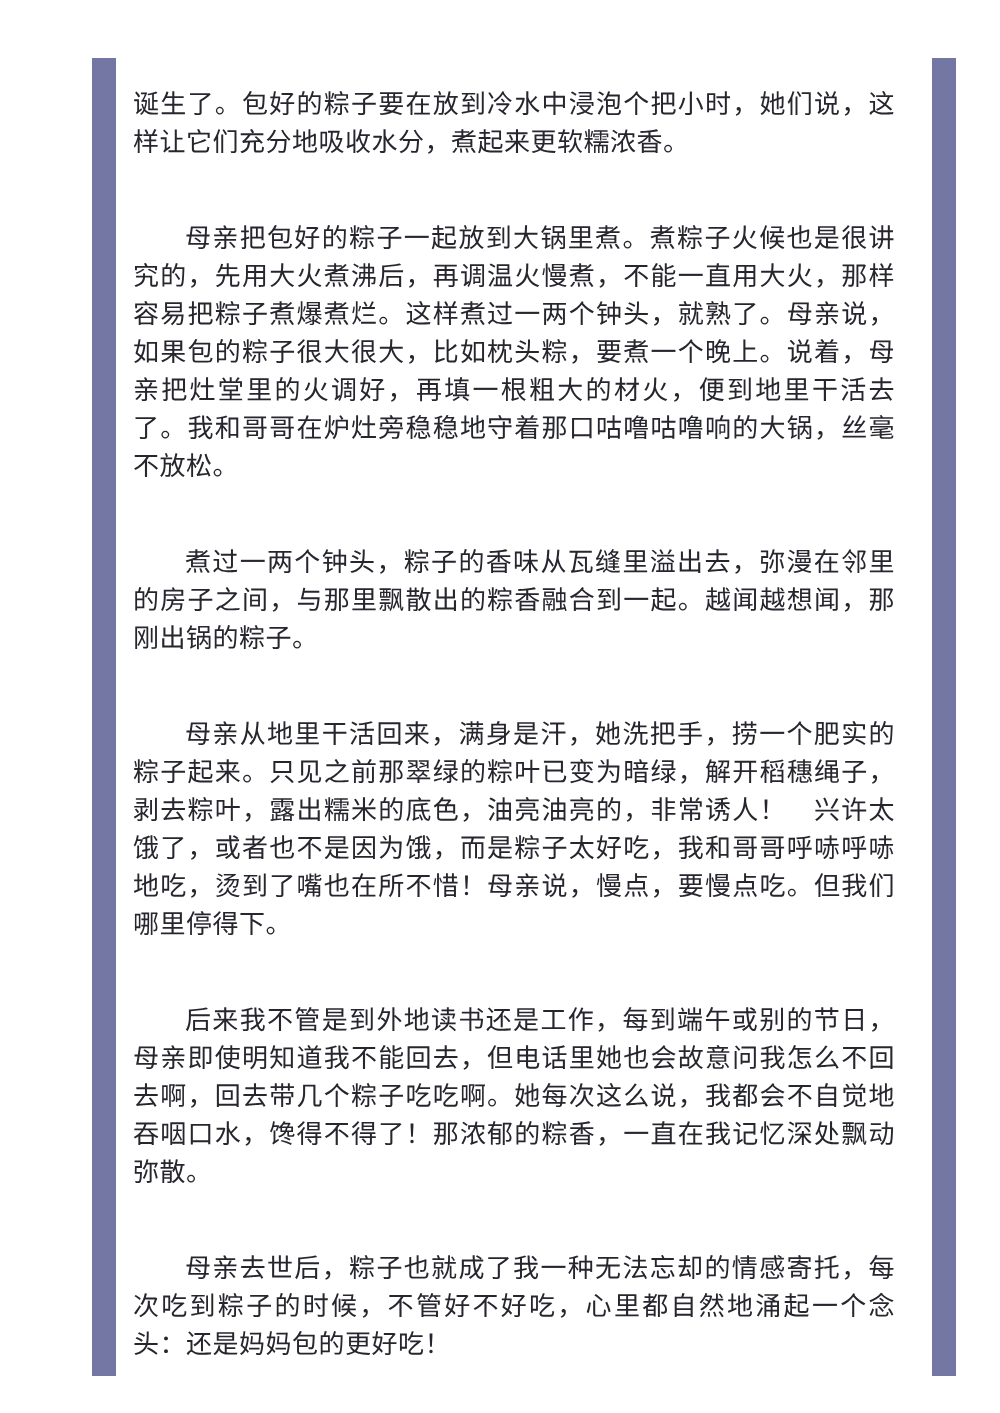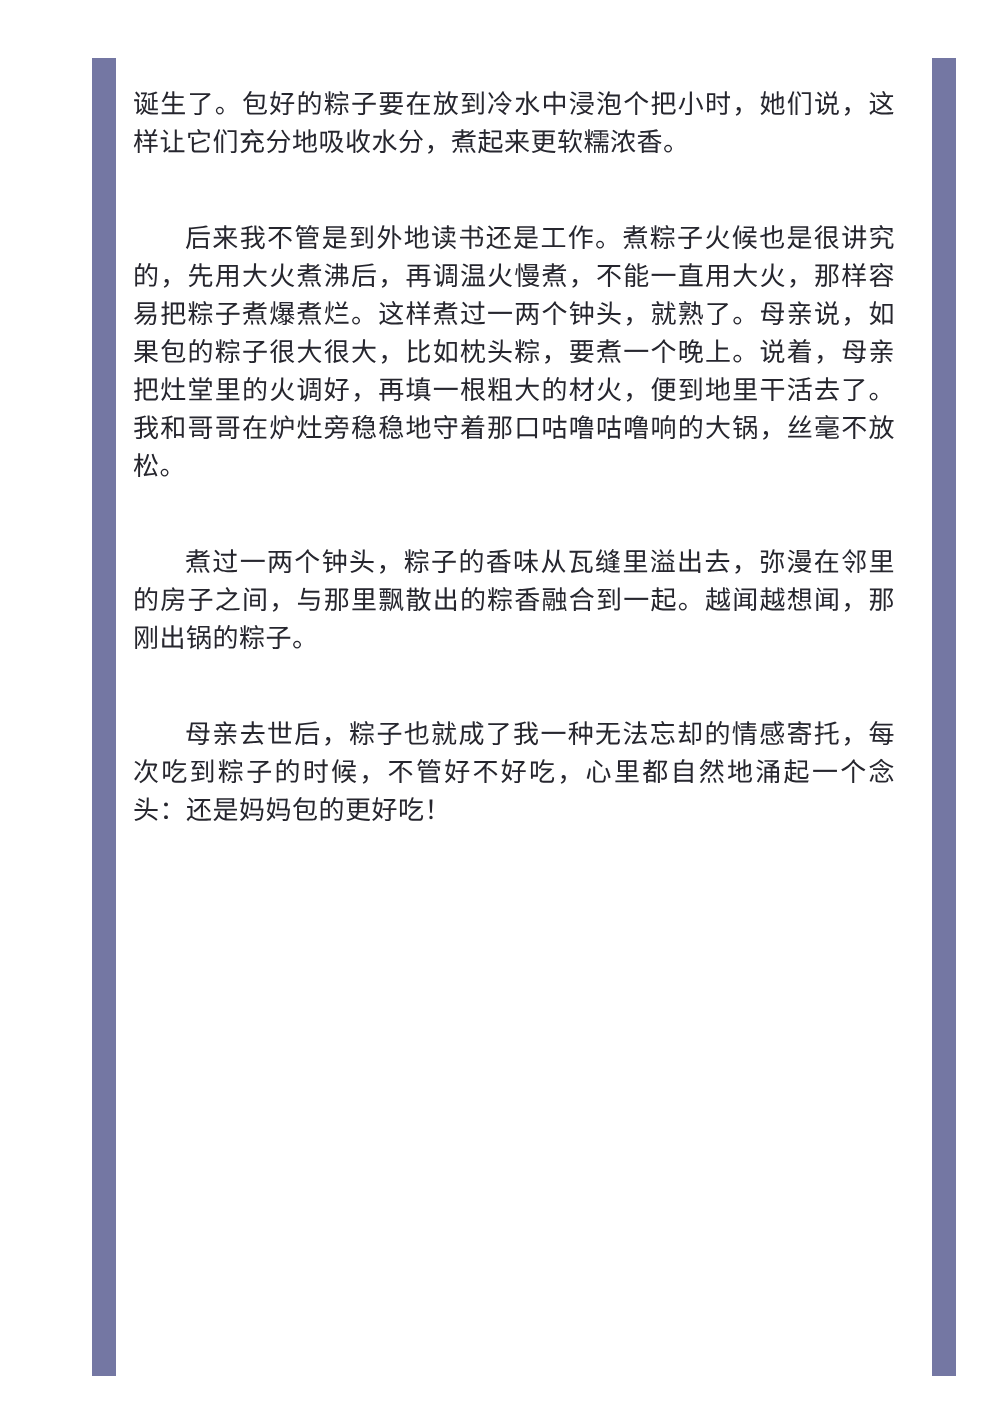--- a/index.html
+++ b/index.html
@@ -58,17 +58,19 @@
 </style>
 </head>
 <body>
 
 <div class="page">
   <div class="page-border left"></div>
   <div class="page-border right"></div>
 
   <div class="text-block">
     <p>诞生了。包好的粽子要在放到冷水中浸泡个把小时，她们说，这样让它们充分地吸收水分，煮起来更软糯浓香。</p>
-    <p class="indent">后来我不管是到外地读书还是工作。煮粽子火候也是很讲究的，先用大火煮沸后，再调温火慢煮，不能一直用大火，那样容易把粽子煮爆煮烂。这样煮过一两个钟头，就熟了。母亲说，如果包的粽子很大很大，比如枕头粽，要煮一个晚上。说着，母亲把灶堂里的火调好，再填一根粗大的材火，便到地里干活去了。我和哥哥在炉灶旁稳稳地守着那口咕噜咕噜响的大锅，丝毫不放松。</p>
+    <p class="indent">母亲把包好的粽子一起放到大锅里煮。煮粽子火候也是很讲究的，先用大火煮沸后，再调温火慢煮，不能一直用大火，那样容易把粽子煮爆煮烂。这样煮过一两个钟头，就熟了。母亲说，如果包的粽子很大很大，比如枕头粽，要煮一个晚上。说着，母亲把灶堂里的火调好，再填一根粗大的材火，便到地里干活去了。我和哥哥在炉灶旁稳稳地守着那口咕噜咕噜响的大锅，丝毫不放松。</p>
     <p class="indent">煮过一两个钟头，粽子的香味从瓦缝里溢出去，弥漫在邻里的房子之间，与那里飘散出的粽香融合到一起。越闻越想闻，那刚出锅的粽子。</p>
+    <p class="indent">母亲从地里干活回来，满身是汗，她洗把手，捞一个肥实的粽子起来。只见之前那翠绿的粽叶已变为暗绿，解开稻穗绳子，剥去粽叶，露出糯米的底色，油亮油亮的，非常诱人！　兴许太饿了，或者也不是因为饿，而是粽子太好吃，我和哥哥呼哧呼哧地吃，烫到了嘴也在所不惜！母亲说，慢点，要慢点吃。但我们哪里停得下。</p>
+    <p class="indent">后来我不管是到外地读书还是工作，每到端午或别的节日，母亲即使明知道我不能回去，但电话里她也会故意问我怎么不回去啊，回去带几个粽子吃吃啊。她每次这么说，我都会不自觉地吞咽口水，馋得不得了！那浓郁的粽香，一直在我记忆深处飘动弥散。</p>
     <p class="indent">母亲去世后，粽子也就成了我一种无法忘却的情感寄托，每次吃到粽子的时候，不管好不好吃，心里都自然地涌起一个念头：还是妈妈包的更好吃！</p>
   </div>
 </div>
 
 </body></html>

